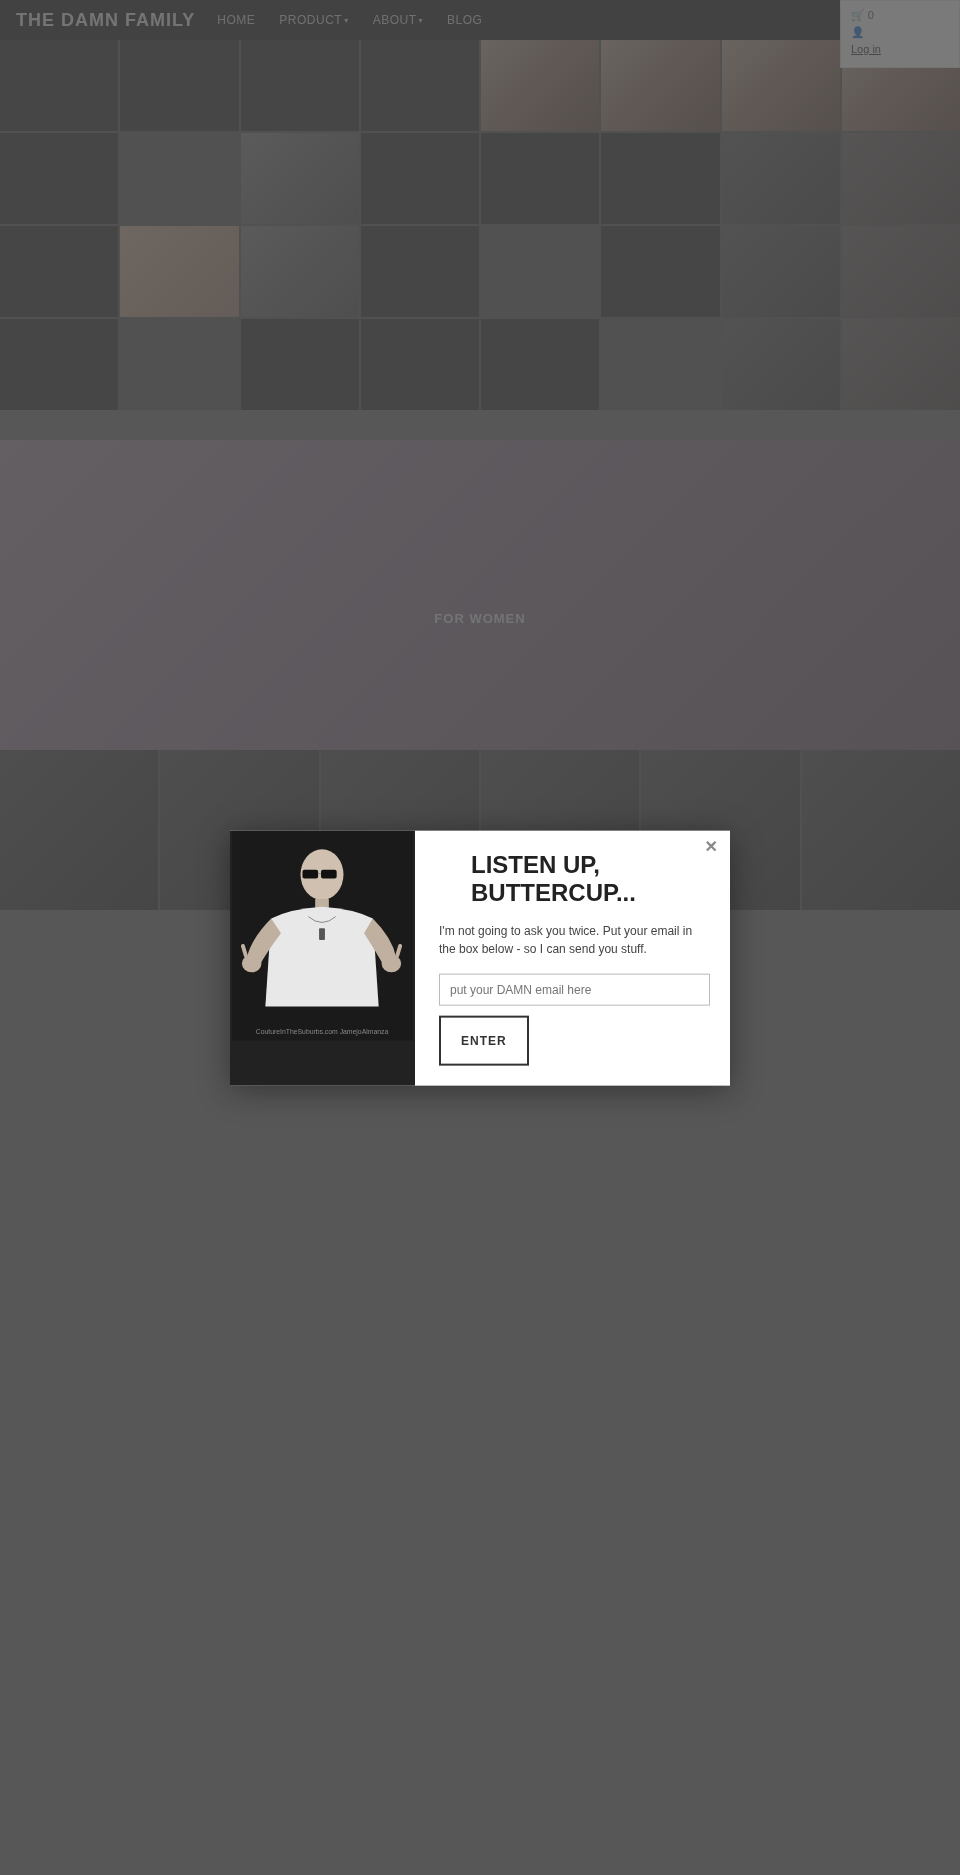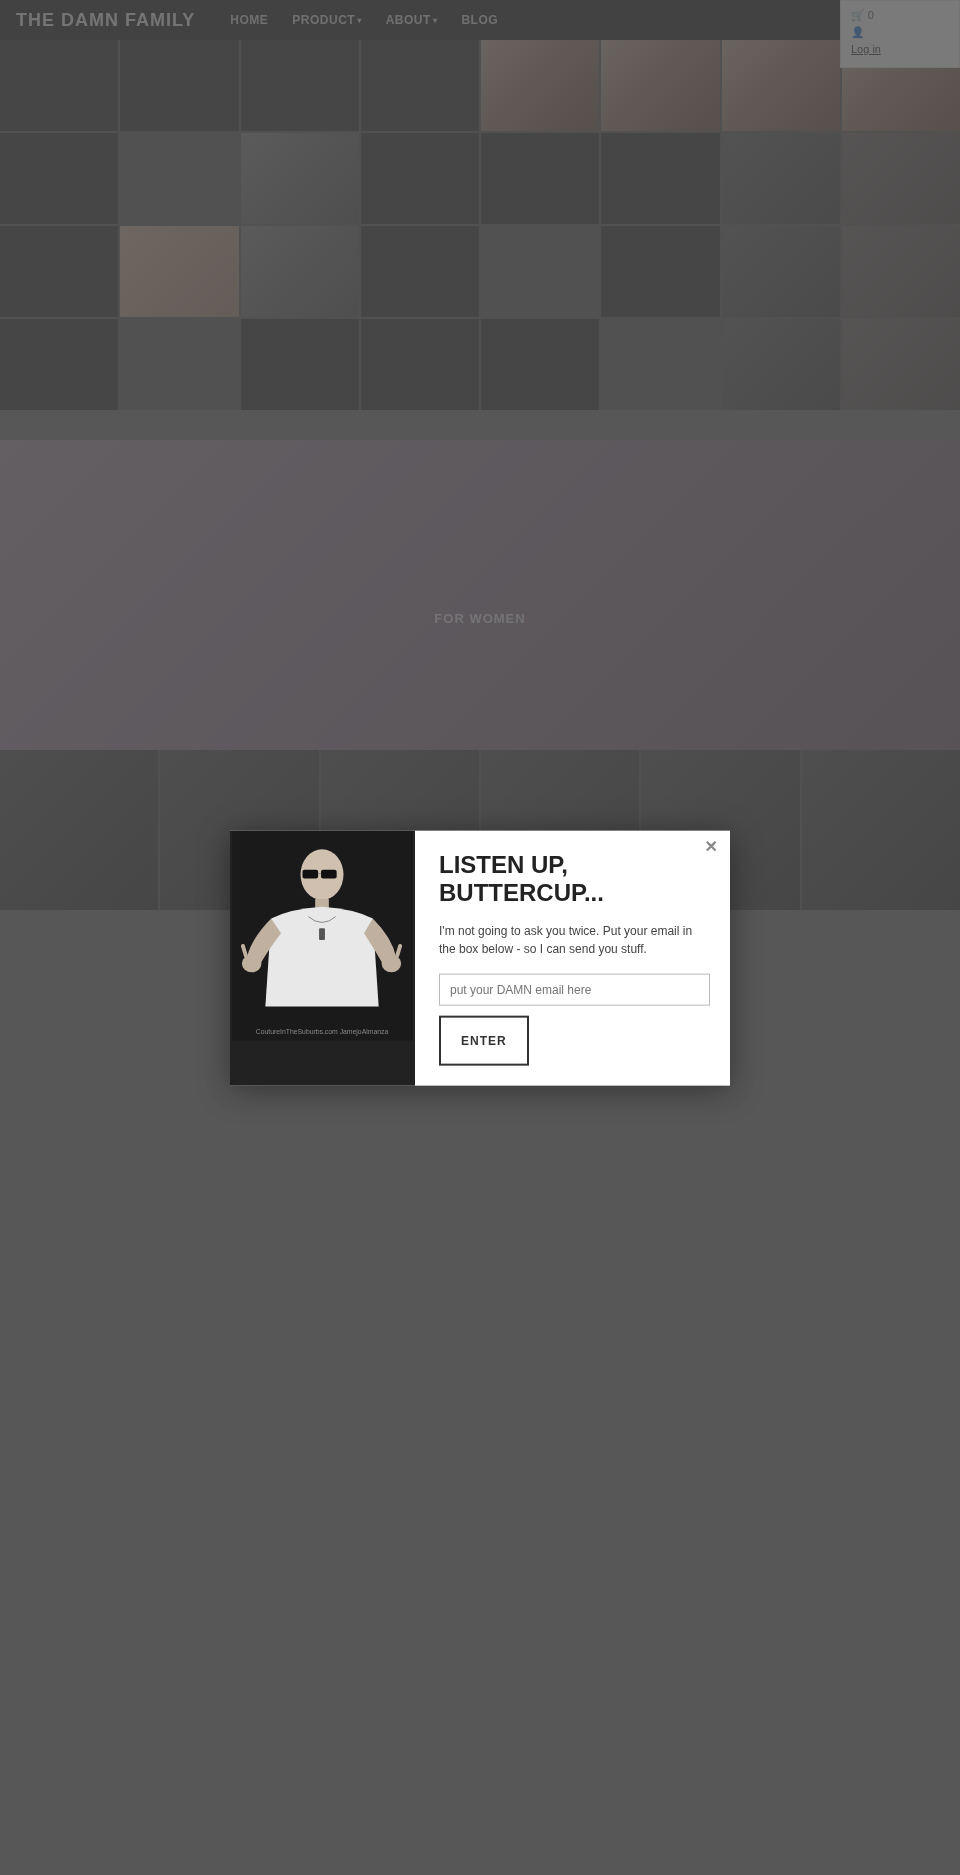--- a/index.html
+++ b/index.html
@@ -20,29 +20,28 @@
       align-items: center;
       padding: 0 16px;
       position: relative;
       z-index: 10;
     }
     .navbar-brand {
       color: #e0e0e0;
       font-size: 18px;
       font-weight: bold;
       letter-spacing: 1px;
-      margin-right: 35px;
+      margin-right: 22px;
       text-transform: uppercase;
     }
     .navbar-nav {
       display: flex;
       align-items: center;
       gap: 24px;
       flex: 1;
-      font-weight: bold;
     }
     .nav-item {
       color: #ccc;
       font-size: 12px;
       text-transform: uppercase;
       letter-spacing: 0.5px;
       cursor: pointer;
     }
     .nav-dropdown {
       display: flex;
@@ -201,20 +200,21 @@
       font-weight: bold;
       line-height: 1;
     }
     .popup-title {
       font-size: 24px;
       font-weight: bold;
       color: #222;
       line-height: 1.2;
       margin-bottom: 14px;
       text-transform: uppercase;
+      margin-left: 32px;
     }
     .popup-body {
       font-size: 12px;
       color: #444;
       line-height: 1.5;
       margin-bottom: 16px;
     }
     .popup-input {
       width: 100%;
       border: 1px solid #bbb;

